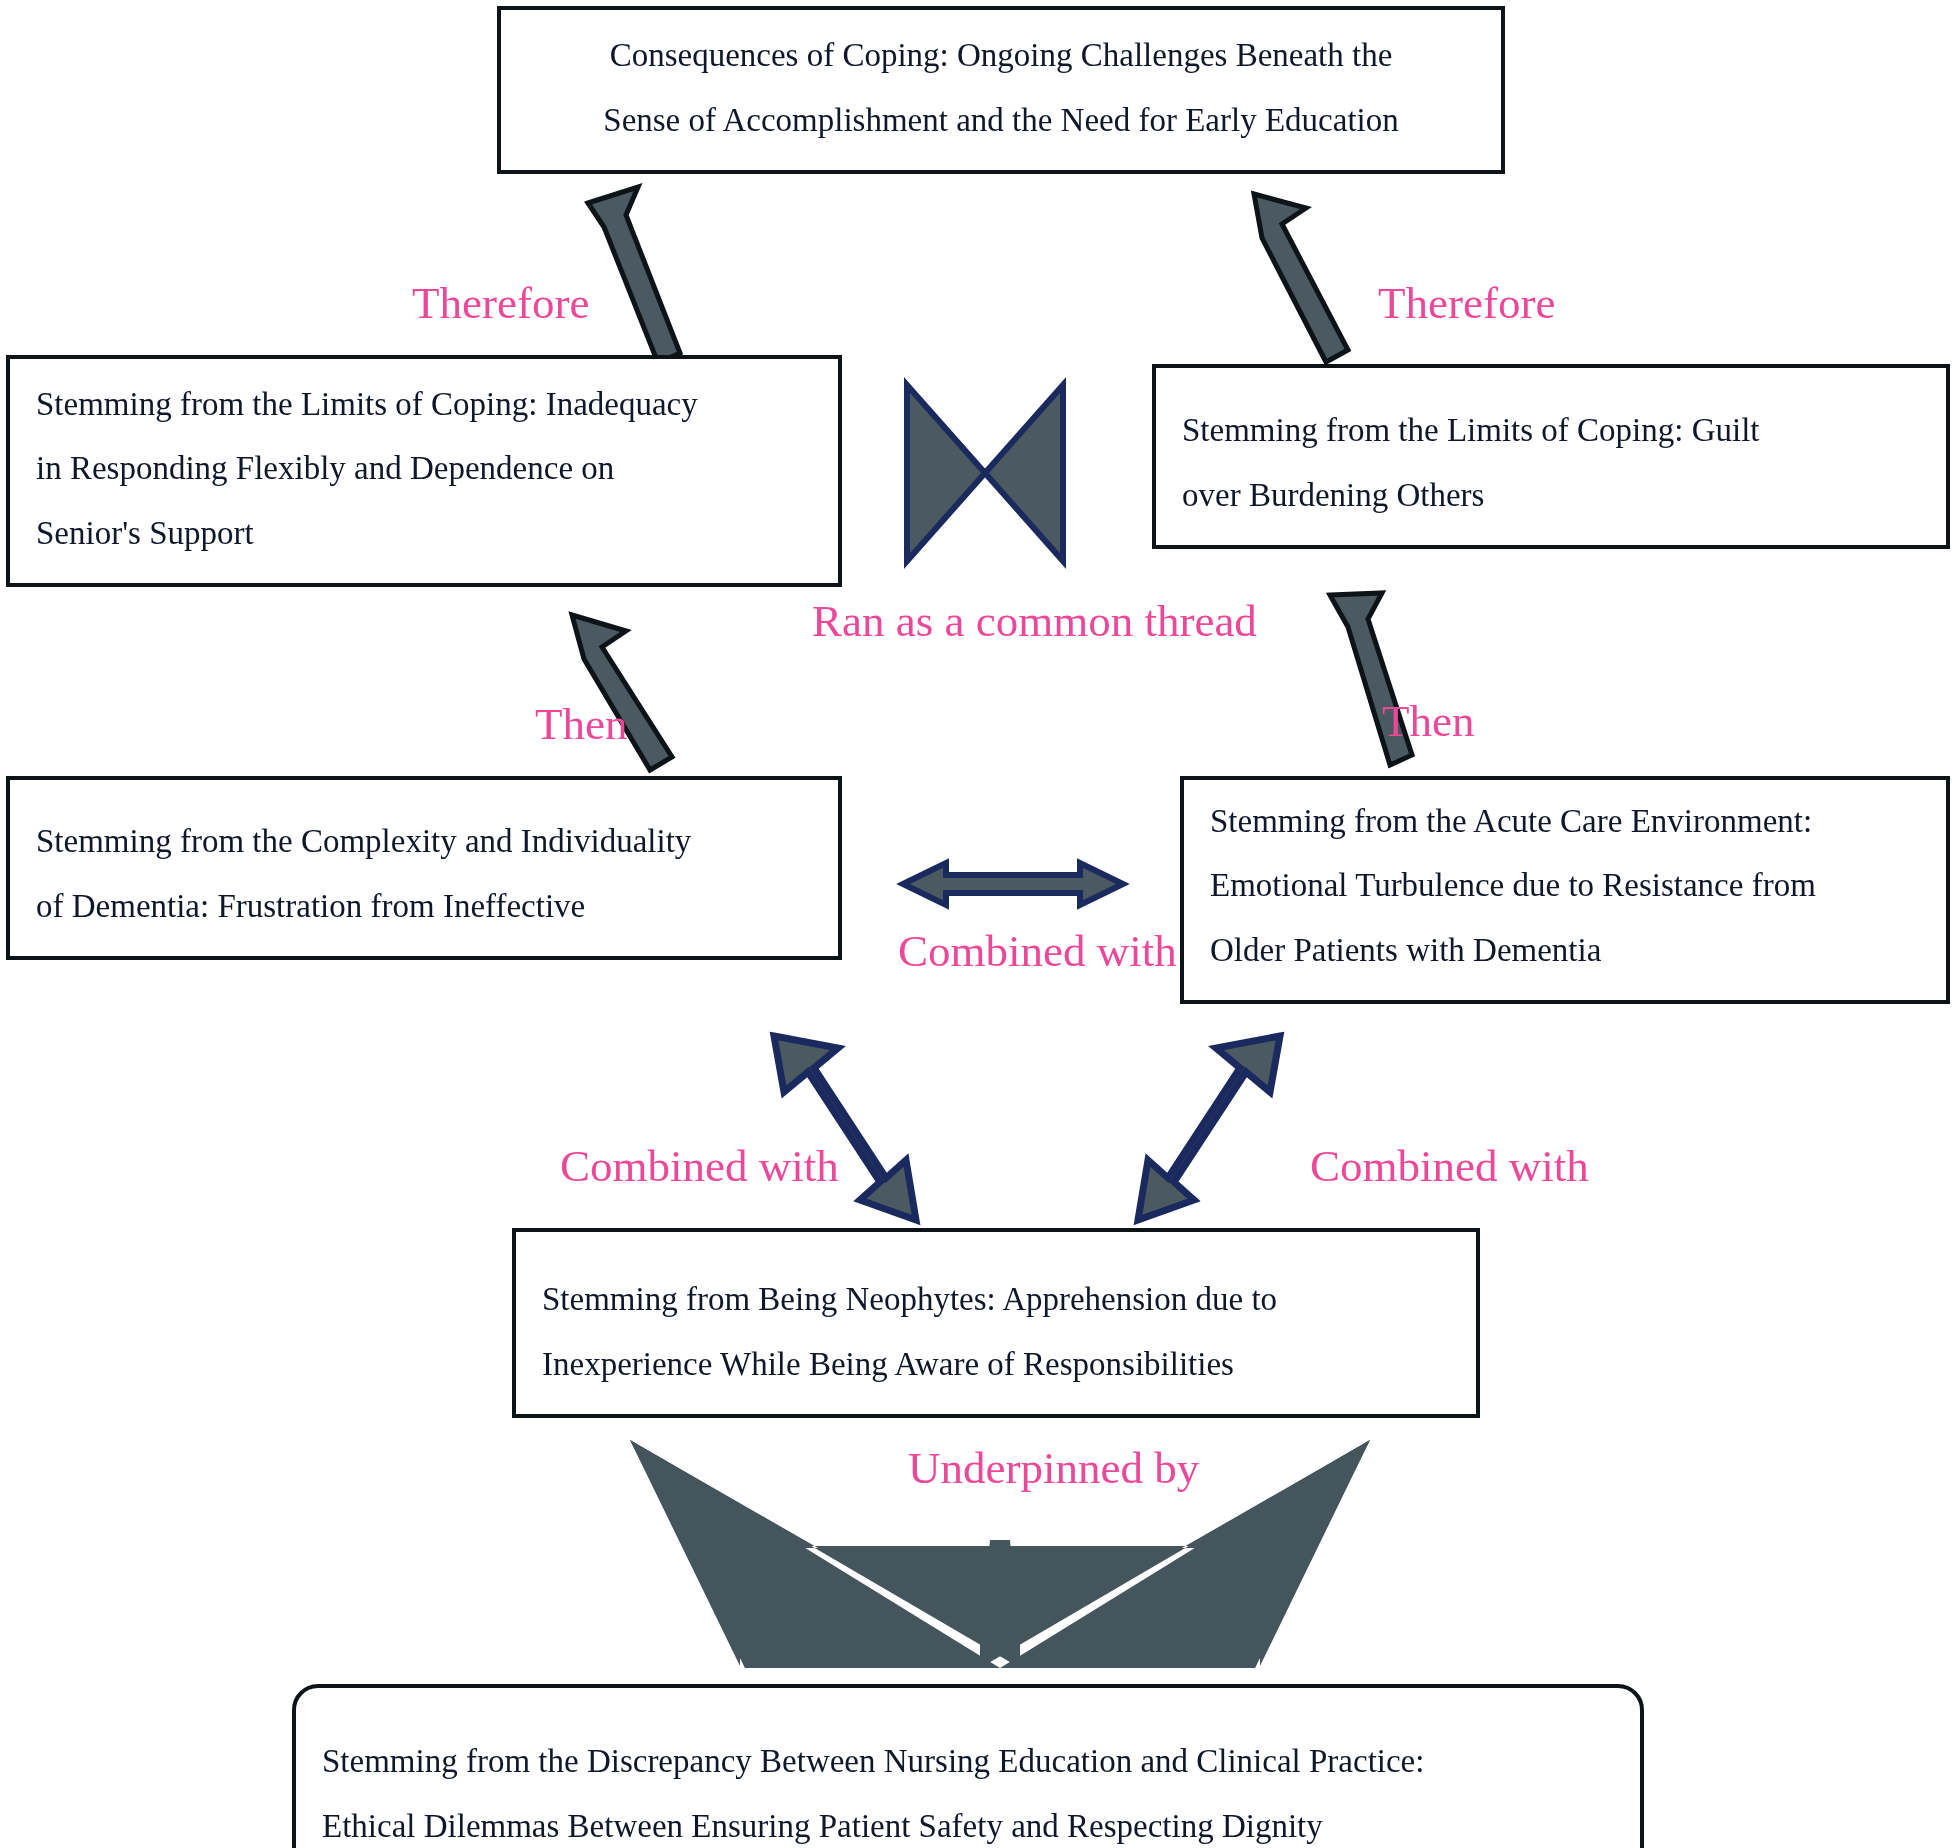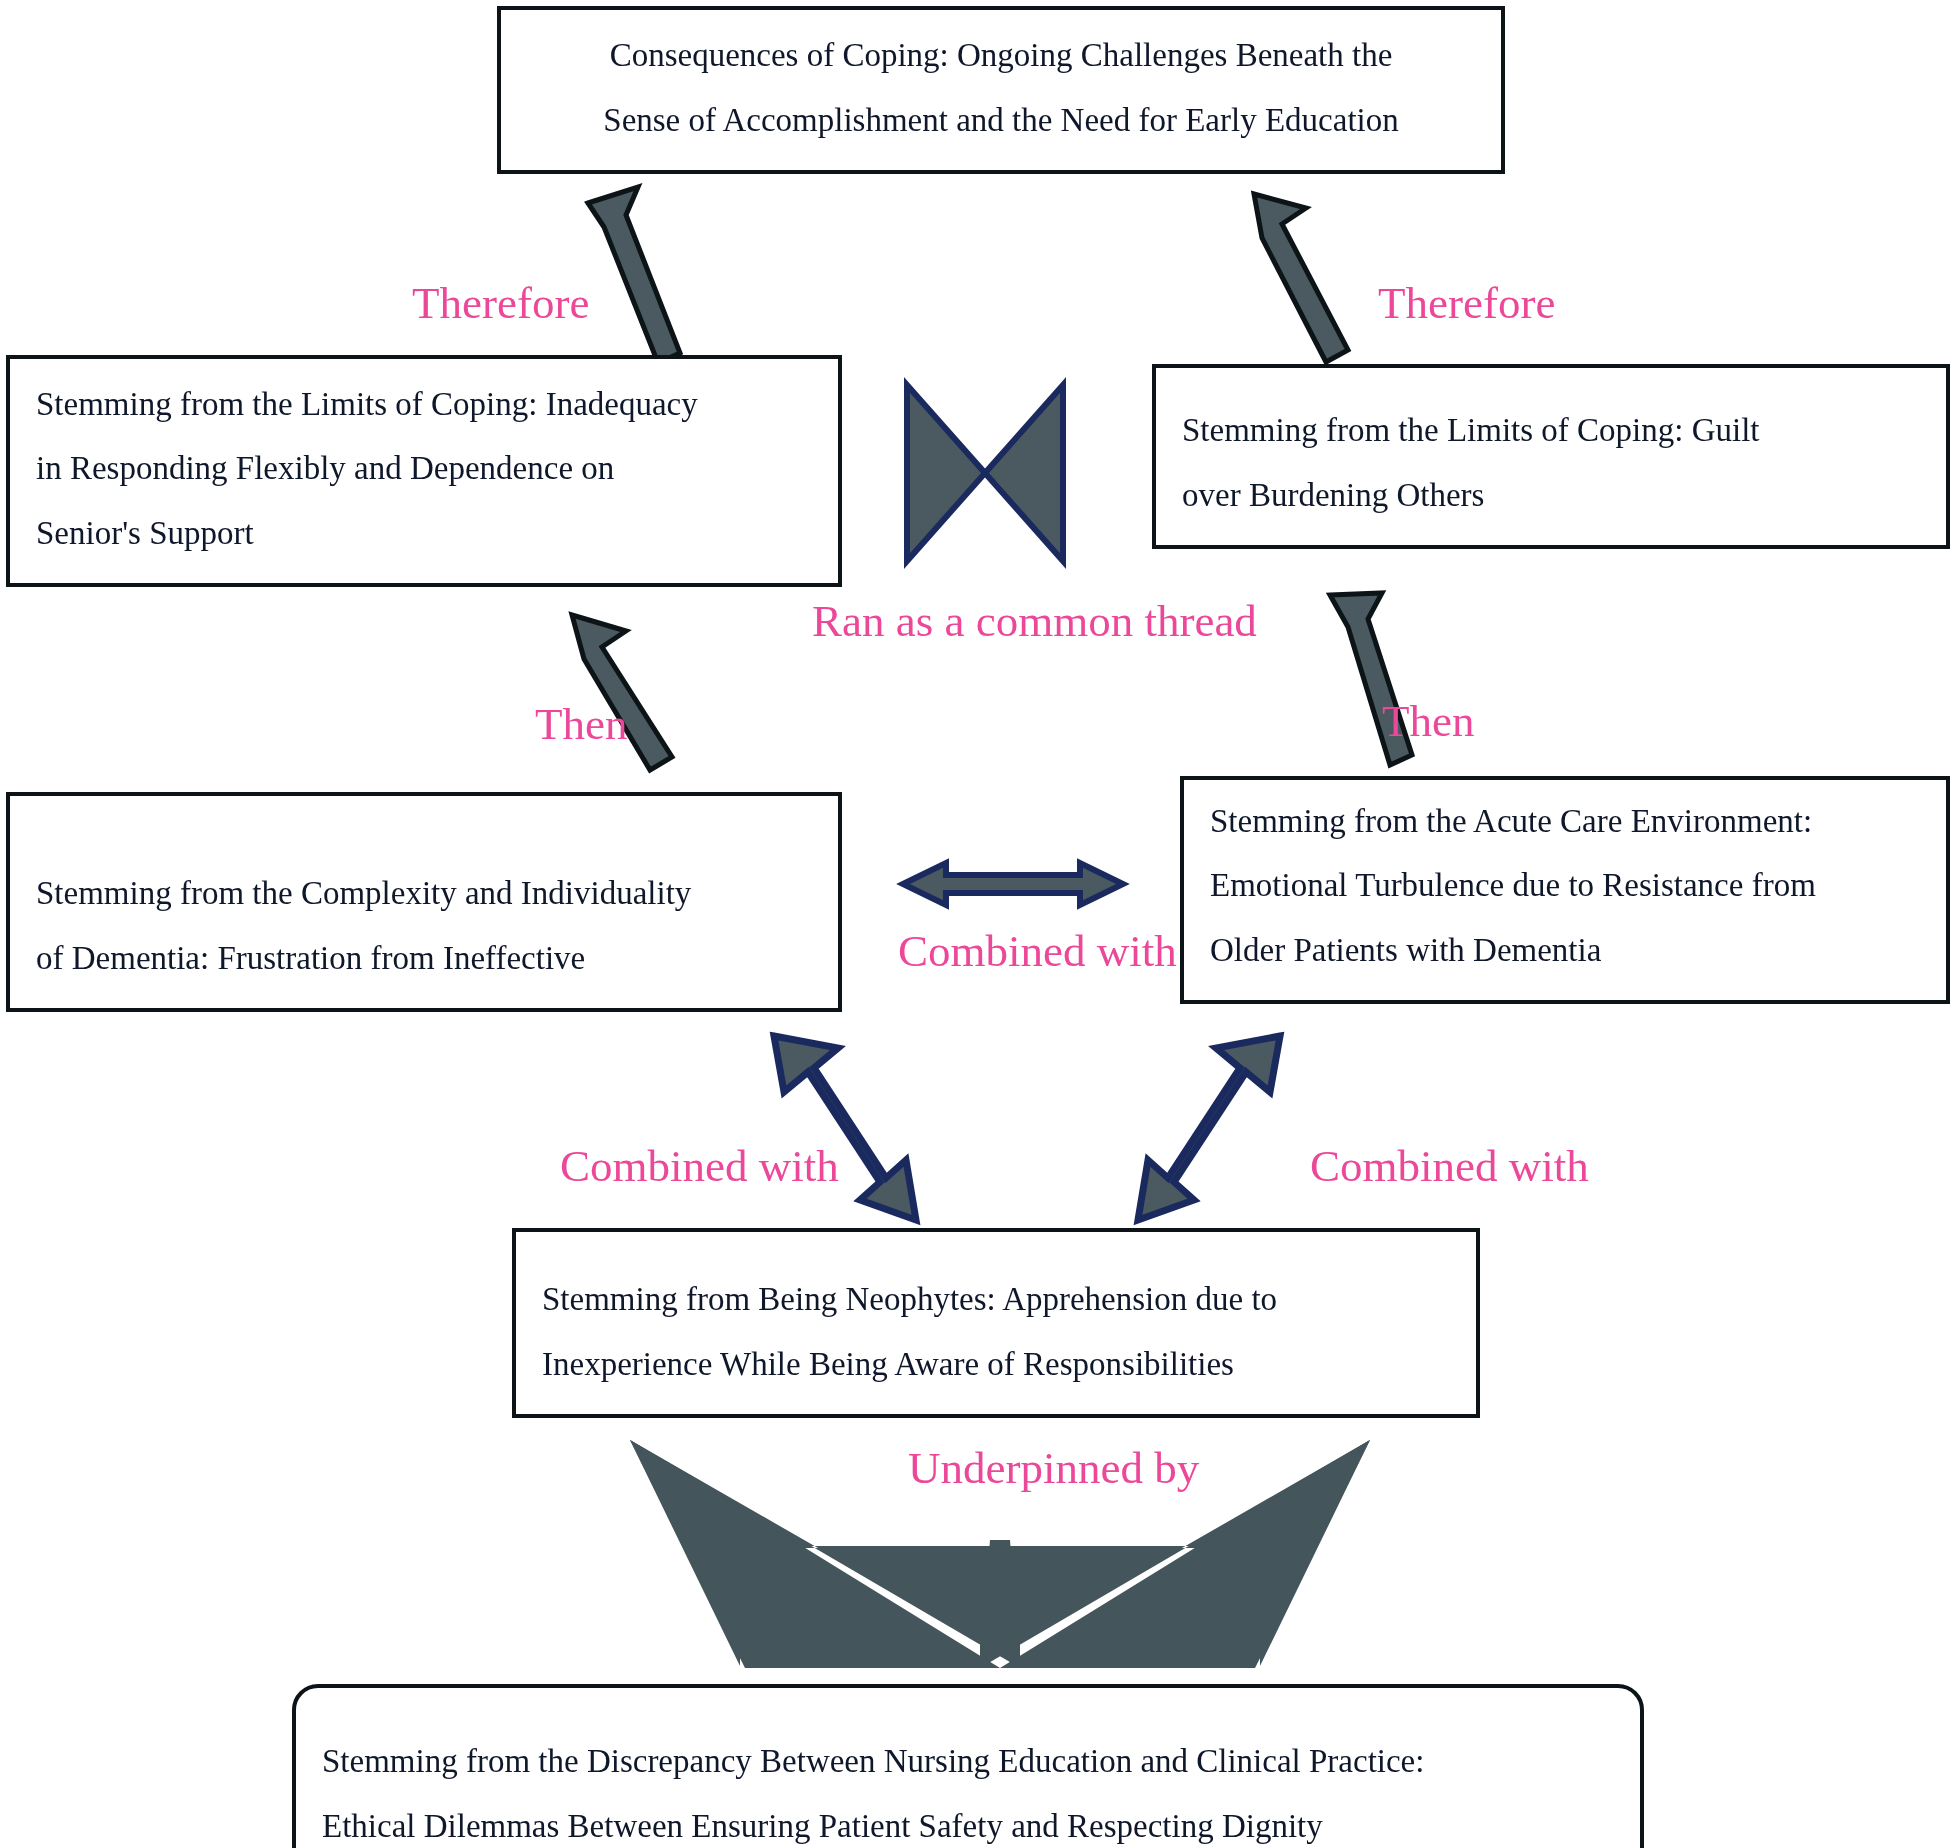--- a/index.html
+++ b/index.html
@@ -94,21 +94,21 @@
   </div>
   <div class="edge-label" style="left:535px; top:698px;">Then</div>
 
   <div class="svgwrap" style="left:1300px; top:585px; width:180px; height:200px;">
     <svg width="180" height="200" viewBox="0 0 180 200">
       <polygon points="30,10 82,8 68,34 112,170 90,180 48,42" fill="#4a5a60" stroke="#0d1418" stroke-width="5" stroke-linejoin="miter"></polygon>
     </svg>
   </div>
   <div class="edge-label" style="left:1382px; top:695px;">Then</div>
 
-  <div class="node" style="left:6px; top:776px; width:836px; height:220px;margin-top:16px;">
+  <div class="node" style="left:6px; top:776px; width:836px; height:184px;">
     <div class="ln">Stemming from the Complexity and Individuality</div>
     <div class="ln">of Dementia: Frustration from Ineffective</div>
   </div>
 
   <div class="node" style="left:1180px; top:776px; width:770px; height:228px;">
     <div class="ln">Stemming from the Acute Care Environment:</div>
     <div class="ln">Emotional Turbulence due to Resistance from</div>
     <div class="ln">Older Patients with Dementia</div>
   </div>
 

